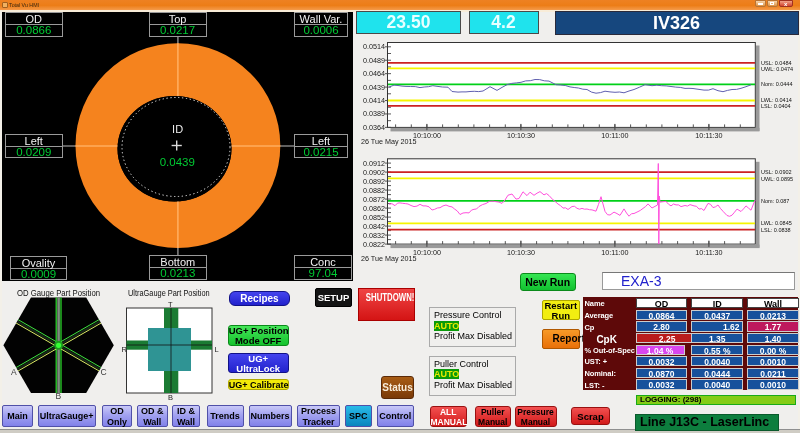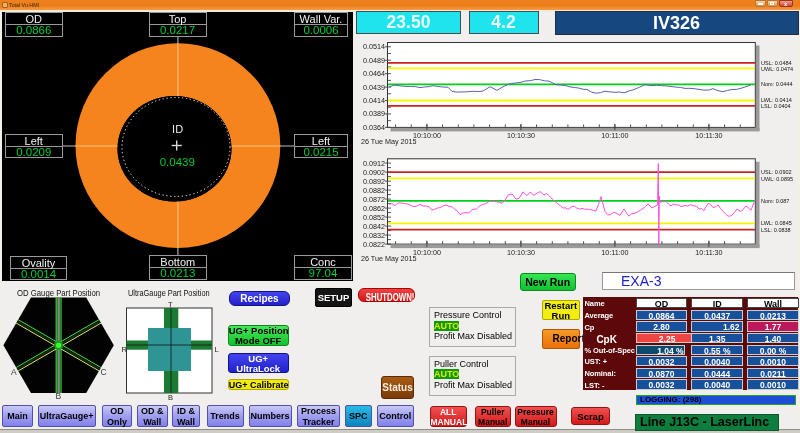--- a/index.html
+++ b/index.html
@@ -244,38 +244,38 @@
 <div class="mbox" style="left:4.5px;top:133.5px;width:58.5px;height:24.5px;">
     <span class="lab">Left</span>
     <span class="val">0.0209</span>
   </div>
 <div class="mbox" style="left:294px;top:133.5px;width:54px;height:24.5px;">
     <span class="lab">Left</span>
     <span class="val">0.0215</span>
   </div>
 <div class="mbox" style="left:10px;top:255.5px;width:57px;height:24.5px;">
     <span class="lab">Ovality</span>
-    <span class="val">0.0014</span>
+    <span class="val">0.0009</span>
   </div>
 <div class="mbox" style="left:148.5px;top:255px;width:58.5px;height:24.5px;">
     <span class="lab">Bottom</span>
     <span class="val">0.0213</span>
   </div>
 <div class="mbox" style="left:294px;top:255px;width:58px;height:24.5px;">
     <span class="lab">Conc</span>
     <span class="val">97.04</span>
   </div>
 <div class="cyanbox" style="left:356px;top:11px;width:105px;height:23px;">23.50</div>
 <div class="cyanbox" style="left:468.5px;top:11px;width:70px;height:23px;">4.2</div>
 <div class="abs" style="left:554.5px;top:10.5px;width:244px;height:24px;background:#16477e;border:1px solid #2a2a3a;color:#fff;font-weight:bold;font-size:18px;text-align:center;line-height:22.5px;">IV326</div>
 <div class="abs" style="left:17px;top:287.5px;font-size:9px;color:#111;white-space:nowrap;transform:scaleX(0.86);transform-origin:0 0;">OD Gauge Part Position</div>
 <div class="abs" style="left:128px;top:287.5px;font-size:9px;color:#111;white-space:nowrap;transform:scaleX(0.82);transform-origin:0 0;">UltraGauge Part Position</div>
 <div class="btn" style="left:229px;top:291px;width:61px;height:14.5px;background:linear-gradient(#4444ee,#2222cc);color:#fff;border:1px solid #111188;font-size:10px;line-height:14px;border-radius:6px;">Recipes</div>
 <div class="btn" style="left:315.3px;top:288px;width:36.4px;height:18.7px;background:#141414;color:#fff;border:1px solid #000;font-size:9.5px;line-height:17.5px;border-radius:2px;">SETUP</div>
-<div class="btn" style="left:357.5px;top:288px;width:57.5px;height:14px;background:linear-gradient(#ef4545,#d41414);color:#fff;border:1px solid #a00;font-size:10px;line-height:17.5px;border-radius:6px;"><span style="display:inline-block;transform:scaleX(0.78);transform-origin:50% 50%;white-space:nowrap;">SHUTDOWN!</span></div>
+<div class="btn" style="left:357.5px;top:288px;width:57.5px;height:33px;background:linear-gradient(#ef4545,#d41414);color:#fff;border:1px solid #a00;font-size:10px;line-height:17.5px;border-radius:0;"><span style="display:inline-block;transform:scaleX(0.78);transform-origin:50% 50%;white-space:nowrap;">SHUTDOWN!</span></div>
 <div class="btn" style="left:227.7px;top:324.5px;width:61px;height:21px;background:linear-gradient(#46e75a,#14c22c);color:#000;border:1px solid #0a8a1a;font-size:9.5px;line-height:10px;border-radius:3px;"><span style="white-space:nowrap">UG+ Position</span><br><span style="white-space:nowrap">Mode OFF</span></div>
 <div class="btn" style="left:227.7px;top:353px;width:61px;height:20px;background:linear-gradient(#4444ee,#2222cc);color:#fff;border:1px solid #111188;font-size:9.5px;line-height:10px;border-radius:3px;">UG+<br>UltraLock</div>
 <div class="btn" style="left:227.7px;top:379px;width:61px;height:11px;background:#f2ea08;color:#000;border:1px solid #b0a800;font-size:9px;line-height:10px;border-radius:3px;"><span style="white-space:nowrap">UG+ Calibrate</span></div>
 <div class="btn" style="left:381px;top:376px;width:33px;height:23px;background:linear-gradient(#a85c14,#7a3a08);color:#f8ecd8;border:1px solid #5a2a08;font-size:10px;line-height:22px;border-radius:3px;">Status</div>
 <div class="abs" style="left:429px;top:307px;width:87px;height:39.5px;border:1px solid #aaa;font-size:9px;color:#000;padding:2px 0 0 4px;line-height:10.6px;white-space:nowrap;">Pressure Control<br><span style="background:#0a9a0a;color:#e8e800;font-weight:bold;">AUTO</span><br>Profit Max Disabled</div>
 <div class="abs" style="left:429px;top:355.5px;width:87px;height:40px;border:1px solid #aaa;font-size:9px;color:#000;padding:2px 0 0 4px;line-height:10.6px;white-space:nowrap;">Puller Control<br><span style="background:#0a9a0a;color:#e8e800;font-weight:bold;">AUTO</span><br>Profit Max Disabled</div>
 <div class="btn" style="left:520px;top:272.5px;width:55.5px;height:18px;background:linear-gradient(#35e653,#11c02f);color:#000;border:1px solid #0a8a1a;font-size:10.5px;line-height:17px;border-radius:3px;">New Run</div>
 <div class="abs" style="left:602px;top:272px;width:193px;height:18.3px;background:#fff;border:1px solid #999;border-top-color:#777;color:#2222cc;font-size:14px;line-height:17px;padding-left:18px;">EXA-3</div>
 <div class="btn" style="left:541.5px;top:299.5px;width:38.5px;height:20px;background:#f2ee11;color:#000;border:1px solid #b0a800;font-size:9.5px;line-height:10px;border-radius:2px;">Restart<br>Run</div>
 <div class="btn" style="left:541.5px;top:329px;width:38.5px;height:19.5px;background:linear-gradient(#f79a28,#e87008);color:#000;border:1px solid #b05800;font-size:10px;line-height:18px;border-radius:2px;padding-left:10px;">Report</div>
@@ -286,40 +286,40 @@
 <div class="abs" style="left:747.2px;top:298.2px;width:51.7px;height:10.3px;background:#fff;border:0.5px solid #444;color:#000;font-size:9px;font-weight:bold;text-align:center;line-height:10px;">Wall</div>
 <div class="abs" style="left:584.5px;top:311.0px;font-size:7.5px;font-weight:bold;color:#fff;white-space:nowrap;letter-spacing:-0.1px;">Average</div>
 <div class="abs" style="left:635.6px;top:309.8px;width:51.7px;height:10.3px;background:#17519c;border:0.5px solid #ccc;color:#fff;font-size:8.5px;font-weight:bold;text-align:center;line-height:10px;">0.0864</div>
 <div class="abs" style="left:691.4px;top:309.8px;width:51.7px;height:10.3px;background:#17519c;border:0.5px solid #ccc;color:#fff;font-size:8.5px;font-weight:bold;text-align:center;line-height:10px;">0.0437</div>
 <div class="abs" style="left:747.2px;top:309.8px;width:51.7px;height:10.3px;background:#17519c;border:0.5px solid #ccc;color:#fff;font-size:8.5px;font-weight:bold;text-align:center;line-height:10px;">0.0213</div>
 <div class="abs" style="left:584.5px;top:322.6px;font-size:7.5px;font-weight:bold;color:#fff;white-space:nowrap;letter-spacing:-0.1px;">Cp</div>
 <div class="abs" style="left:635.6px;top:321.40000000000003px;width:51.7px;height:10.3px;background:#17519c;border:0.5px solid #ccc;color:#fff;font-size:8.5px;font-weight:bold;text-align:center;line-height:10px;">2.80</div>
 <div class="abs" style="left:691.4px;top:321.40000000000003px;width:51.7px;height:10.3px;background:#17519c;border:0.5px solid #ccc;color:#fff;font-size:8.5px;font-weight:bold;text-align:center;line-height:10px;padding-left:28px;">1.62</div>
 <div class="abs" style="left:747.2px;top:321.40000000000003px;width:51.7px;height:10.3px;background:#be185d;border:0.5px solid #ccc;color:#fff;font-size:8.5px;font-weight:bold;text-align:center;line-height:10px;">1.77</div>
 <div class="abs" style="left:584.5px;top:334.20000000000005px;font-size:10px;font-weight:bold;color:#fff;white-space:nowrap;letter-spacing:-0.1px;margin-left:12px;">CpK</div>
-<div class="abs" style="left:635.6px;top:333.00000000000006px;width:63px;height:10.3px;background:#ef4444;border:0.5px solid #ccc;color:#fff;font-size:8.5px;font-weight:bold;text-align:center;line-height:10px;">2.25</div>
+<div class="abs" style="left:635.6px;top:333.00000000000006px;width:63px;height:10.3px;background:#b91c1c;border:0.5px solid #ccc;color:#fff;font-size:8.5px;font-weight:bold;text-align:center;line-height:10px;">2.25</div>
 <div class="abs" style="left:691.4px;top:333.00000000000006px;width:51.7px;height:10.3px;background:#17519c;border:0.5px solid #ccc;color:#fff;font-size:8.5px;font-weight:bold;text-align:center;line-height:10px;">1.35</div>
 <div class="abs" style="left:747.2px;top:333.00000000000006px;width:51.7px;height:10.3px;background:#17519c;border:0.5px solid #ccc;color:#fff;font-size:8.5px;font-weight:bold;text-align:center;line-height:10px;">1.40</div>
 <div class="abs" style="left:584.5px;top:345.80000000000007px;font-size:7.5px;font-weight:bold;color:#fff;white-space:nowrap;letter-spacing:-0.1px;">% Out-of-Spec</div>
-<div class="abs" style="left:635.6px;top:344.6000000000001px;width:49px;height:10.3px;background:#0c4a6e;border:0.5px solid #ccc;color:#fff;font-size:8.5px;font-weight:bold;text-align:right;line-height:10px;">1.04 %</div>
+<div class="abs" style="left:635.6px;top:344.6000000000001px;width:49px;height:10.3px;background:#d946ef;border:0.5px solid #ccc;color:#fff;font-size:8.5px;font-weight:bold;text-align:center;line-height:10px;">1.04 %</div>
 <div class="abs" style="left:691.4px;top:344.6000000000001px;width:51.7px;height:10.3px;background:#17519c;border:0.5px solid #ccc;color:#fff;font-size:8.5px;font-weight:bold;text-align:center;line-height:10px;">0.55 %</div>
 <div class="abs" style="left:747.2px;top:344.6000000000001px;width:51.7px;height:10.3px;background:#17519c;border:0.5px solid #ccc;color:#fff;font-size:8.5px;font-weight:bold;text-align:center;line-height:10px;">0.00 %</div>
 <div class="abs" style="left:584.5px;top:357.4000000000001px;font-size:7.5px;font-weight:bold;color:#fff;white-space:nowrap;letter-spacing:-0.1px;">UST: +</div>
 <div class="abs" style="left:635.6px;top:356.2000000000001px;width:51.7px;height:10.3px;background:#17519c;border:0.5px solid #ccc;color:#fff;font-size:8.5px;font-weight:bold;text-align:center;line-height:10px;">0.0032</div>
 <div class="abs" style="left:691.4px;top:356.2000000000001px;width:51.7px;height:10.3px;background:#17519c;border:0.5px solid #ccc;color:#fff;font-size:8.5px;font-weight:bold;text-align:center;line-height:10px;">0.0040</div>
 <div class="abs" style="left:747.2px;top:356.2000000000001px;width:51.7px;height:10.3px;background:#17519c;border:0.5px solid #ccc;color:#fff;font-size:8.5px;font-weight:bold;text-align:center;line-height:10px;">0.0010</div>
 <div class="abs" style="left:584.5px;top:369.0000000000001px;font-size:7.5px;font-weight:bold;color:#fff;white-space:nowrap;letter-spacing:-0.1px;">Nominal:</div>
 <div class="abs" style="left:635.6px;top:367.8000000000001px;width:51.7px;height:10.3px;background:#17519c;border:0.5px solid #ccc;color:#fff;font-size:8.5px;font-weight:bold;text-align:center;line-height:10px;">0.0870</div>
 <div class="abs" style="left:691.4px;top:367.8000000000001px;width:51.7px;height:10.3px;background:#17519c;border:0.5px solid #ccc;color:#fff;font-size:8.5px;font-weight:bold;text-align:center;line-height:10px;">0.0444</div>
 <div class="abs" style="left:747.2px;top:367.8000000000001px;width:51.7px;height:10.3px;background:#17519c;border:0.5px solid #ccc;color:#fff;font-size:8.5px;font-weight:bold;text-align:center;line-height:10px;">0.0211</div>
 <div class="abs" style="left:584.5px;top:380.60000000000014px;font-size:7.5px;font-weight:bold;color:#fff;white-space:nowrap;letter-spacing:-0.1px;">LST: -</div>
 <div class="abs" style="left:635.6px;top:379.40000000000015px;width:51.7px;height:10.3px;background:#17519c;border:0.5px solid #ccc;color:#fff;font-size:8.5px;font-weight:bold;text-align:center;line-height:10px;">0.0032</div>
 <div class="abs" style="left:691.4px;top:379.40000000000015px;width:51.7px;height:10.3px;background:#17519c;border:0.5px solid #ccc;color:#fff;font-size:8.5px;font-weight:bold;text-align:center;line-height:10px;">0.0040</div>
 <div class="abs" style="left:747.2px;top:379.40000000000015px;width:51.7px;height:10.3px;background:#17519c;border:0.5px solid #ccc;color:#fff;font-size:8.5px;font-weight:bold;text-align:center;line-height:10px;">0.0010</div>
-<div class="abs" style="left:636px;top:394.6px;width:159.5px;height:10px;background:#1d4ed8;border:1px solid #18aa18;font-size:8px;font-weight:bold;color:#000;line-height:8.5px;padding-left:3px;">LOGGING: (298)</div>
+<div class="abs" style="left:636px;top:394.6px;width:159.5px;height:10px;background:#84cc16;border:1px solid #18aa18;font-size:8px;font-weight:bold;color:#000;line-height:8.5px;padding-left:3px;">LOGGING: (298)</div>
 <div class="abs" style="left:635px;top:414px;width:144px;height:16.5px;background:#0d7e3e;border:1px solid #0a5a2c;font-size:12.5px;font-weight:bold;color:#000;line-height:15px;padding-left:4px;">Line J13C - LaserLinc</div>
 <div class="btn" style="left:429.5px;top:406px;width:37.5px;height:21px;background:linear-gradient(#f25050,#d21a1a);color:#fff;border:1px solid #991111;font-size:8.5px;line-height:10px;border-radius:3px;">ALL<br>MANUAL</div>
 <div class="btn" style="left:474.5px;top:406px;width:36.5px;height:21px;background:linear-gradient(#f25050,#d21a1a);color:#000;border:1px solid #991111;font-size:8.5px;line-height:10px;border-radius:3px;">Puller<br>Manual</div>
 <div class="btn" style="left:514.5px;top:406px;width:42px;height:21px;background:linear-gradient(#f25050,#d21a1a);color:#000;border:1px solid #991111;font-size:8.5px;line-height:10px;border-radius:3px;">Pressure<br>Manual</div>
 <div class="btn" style="left:571px;top:407px;width:39px;height:18px;background:linear-gradient(#f25050,#d21a1a);color:#000;border:1px solid #991111;font-size:9.5px;line-height:17px;border-radius:3px;">Scrap</div>
 <div class="navbtn" style="left:2px;width:31px;line-height:21px;">Main</div>
 <div class="navbtn" style="left:37.5px;width:58.5px;line-height:21px;">UltraGauge+</div>
 <div class="navbtn" style="left:102px;width:30px;line-height:10.5px;">OD<br>Only</div>
 <div class="navbtn" style="left:136.5px;width:31.5px;line-height:10.5px;">OD &amp;<br>Wall</div>
 <div class="navbtn" style="left:172px;width:28px;line-height:10.5px;">ID &amp;<br>Wall</div>

